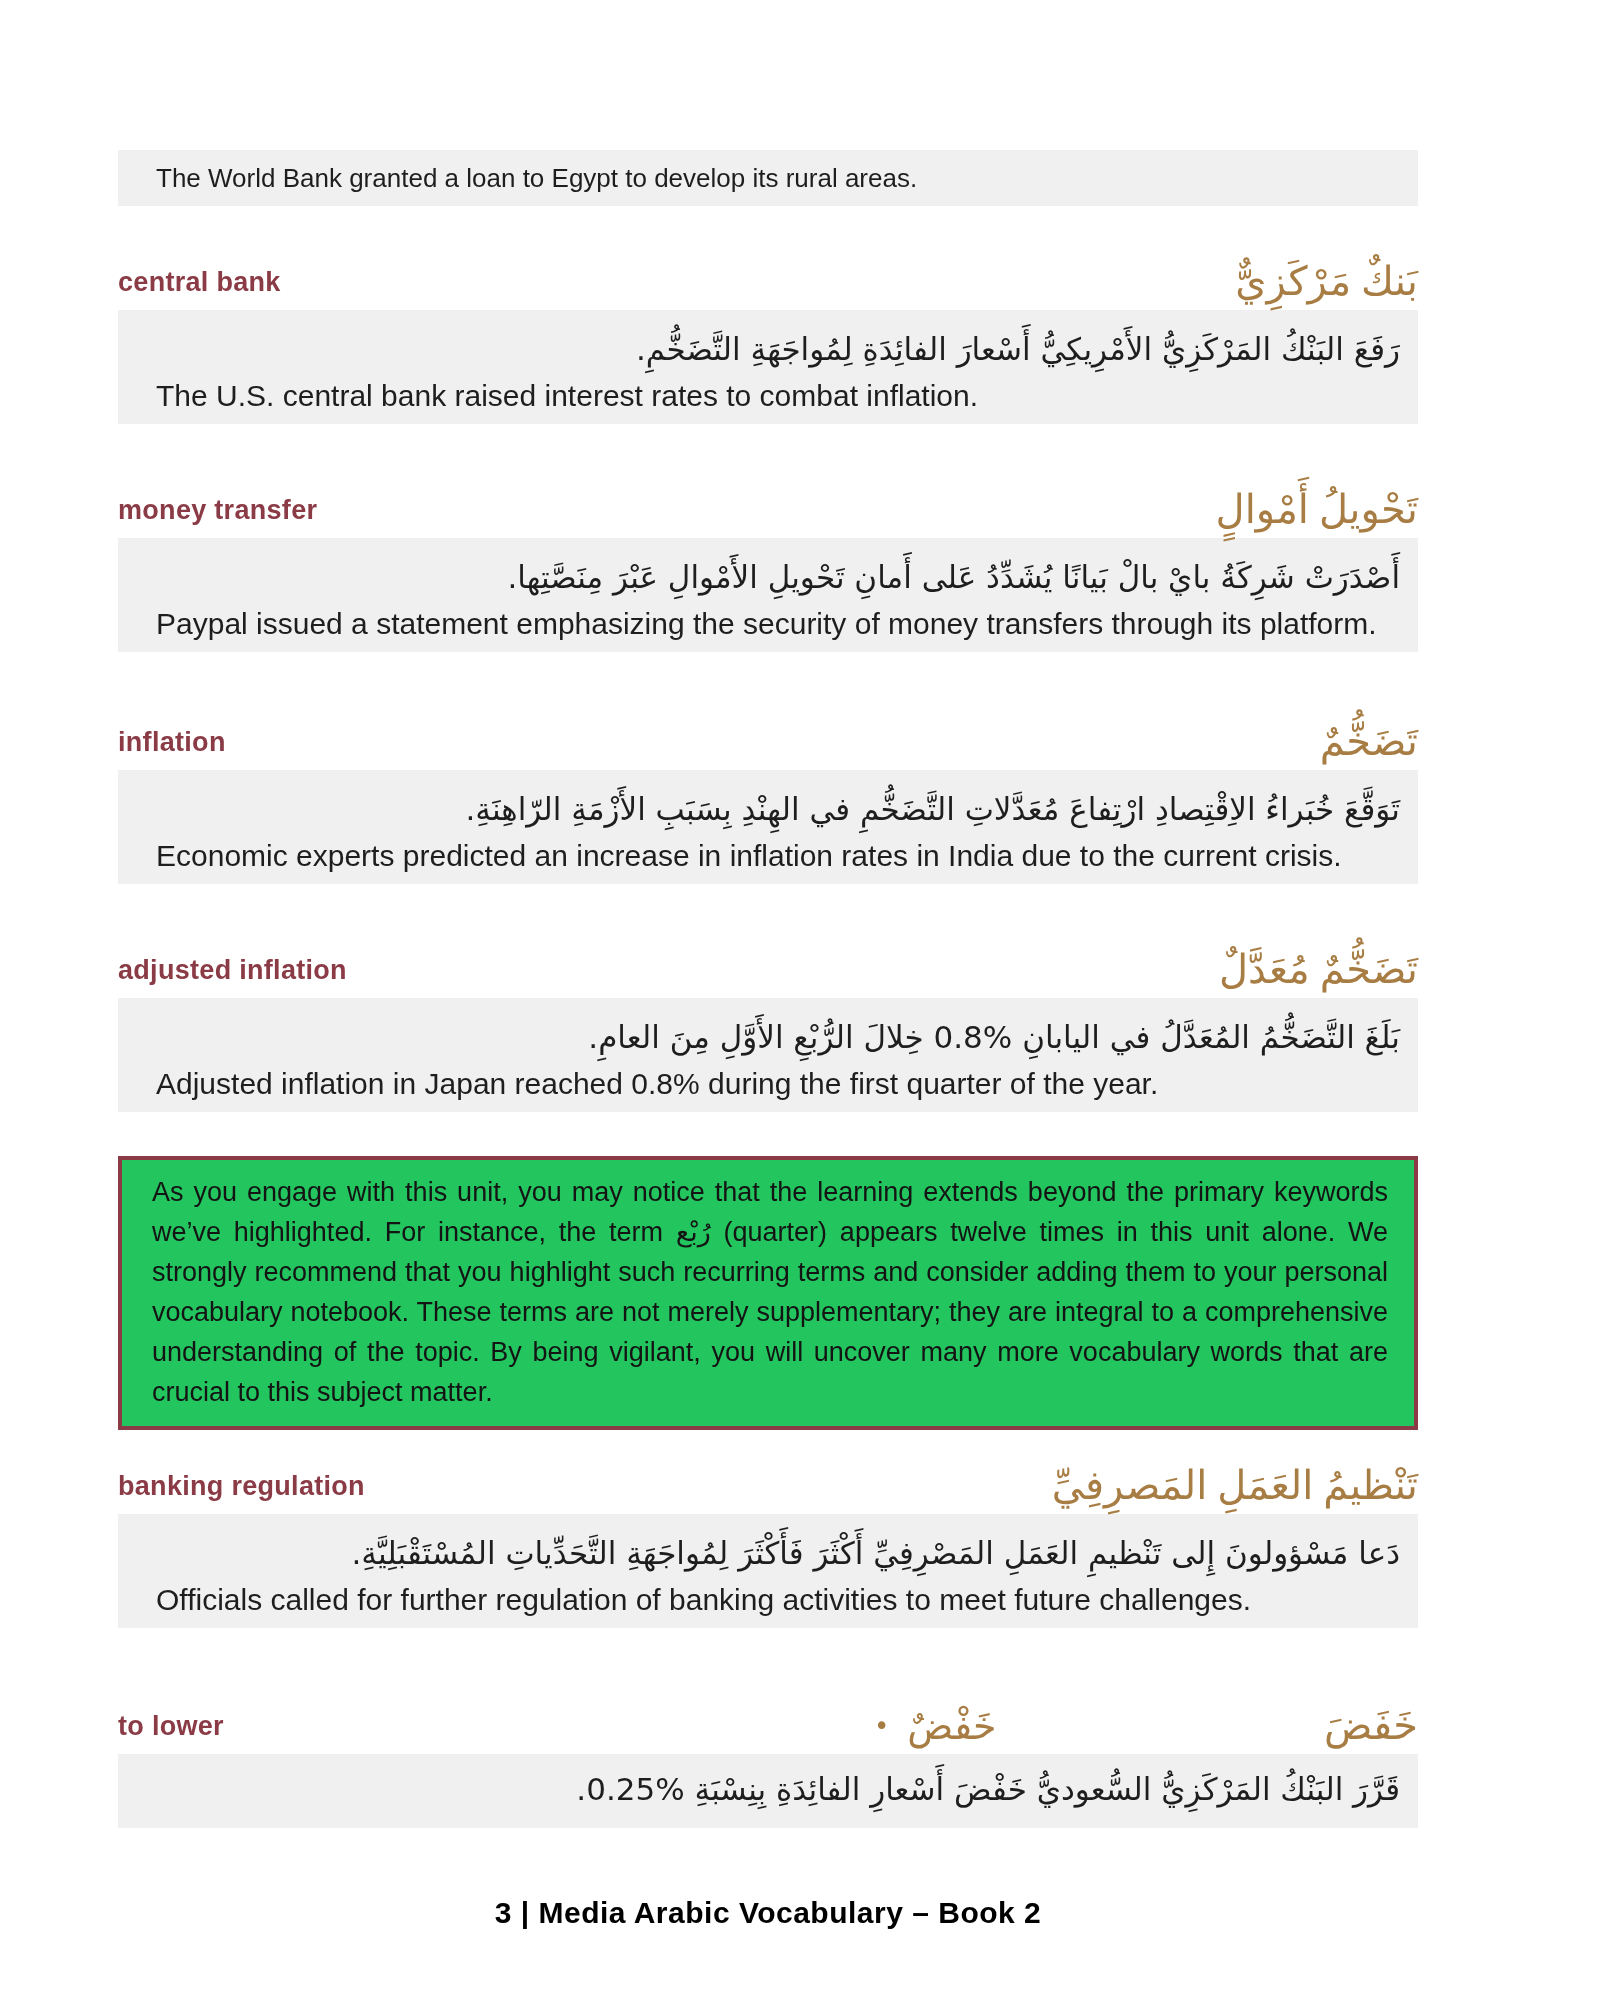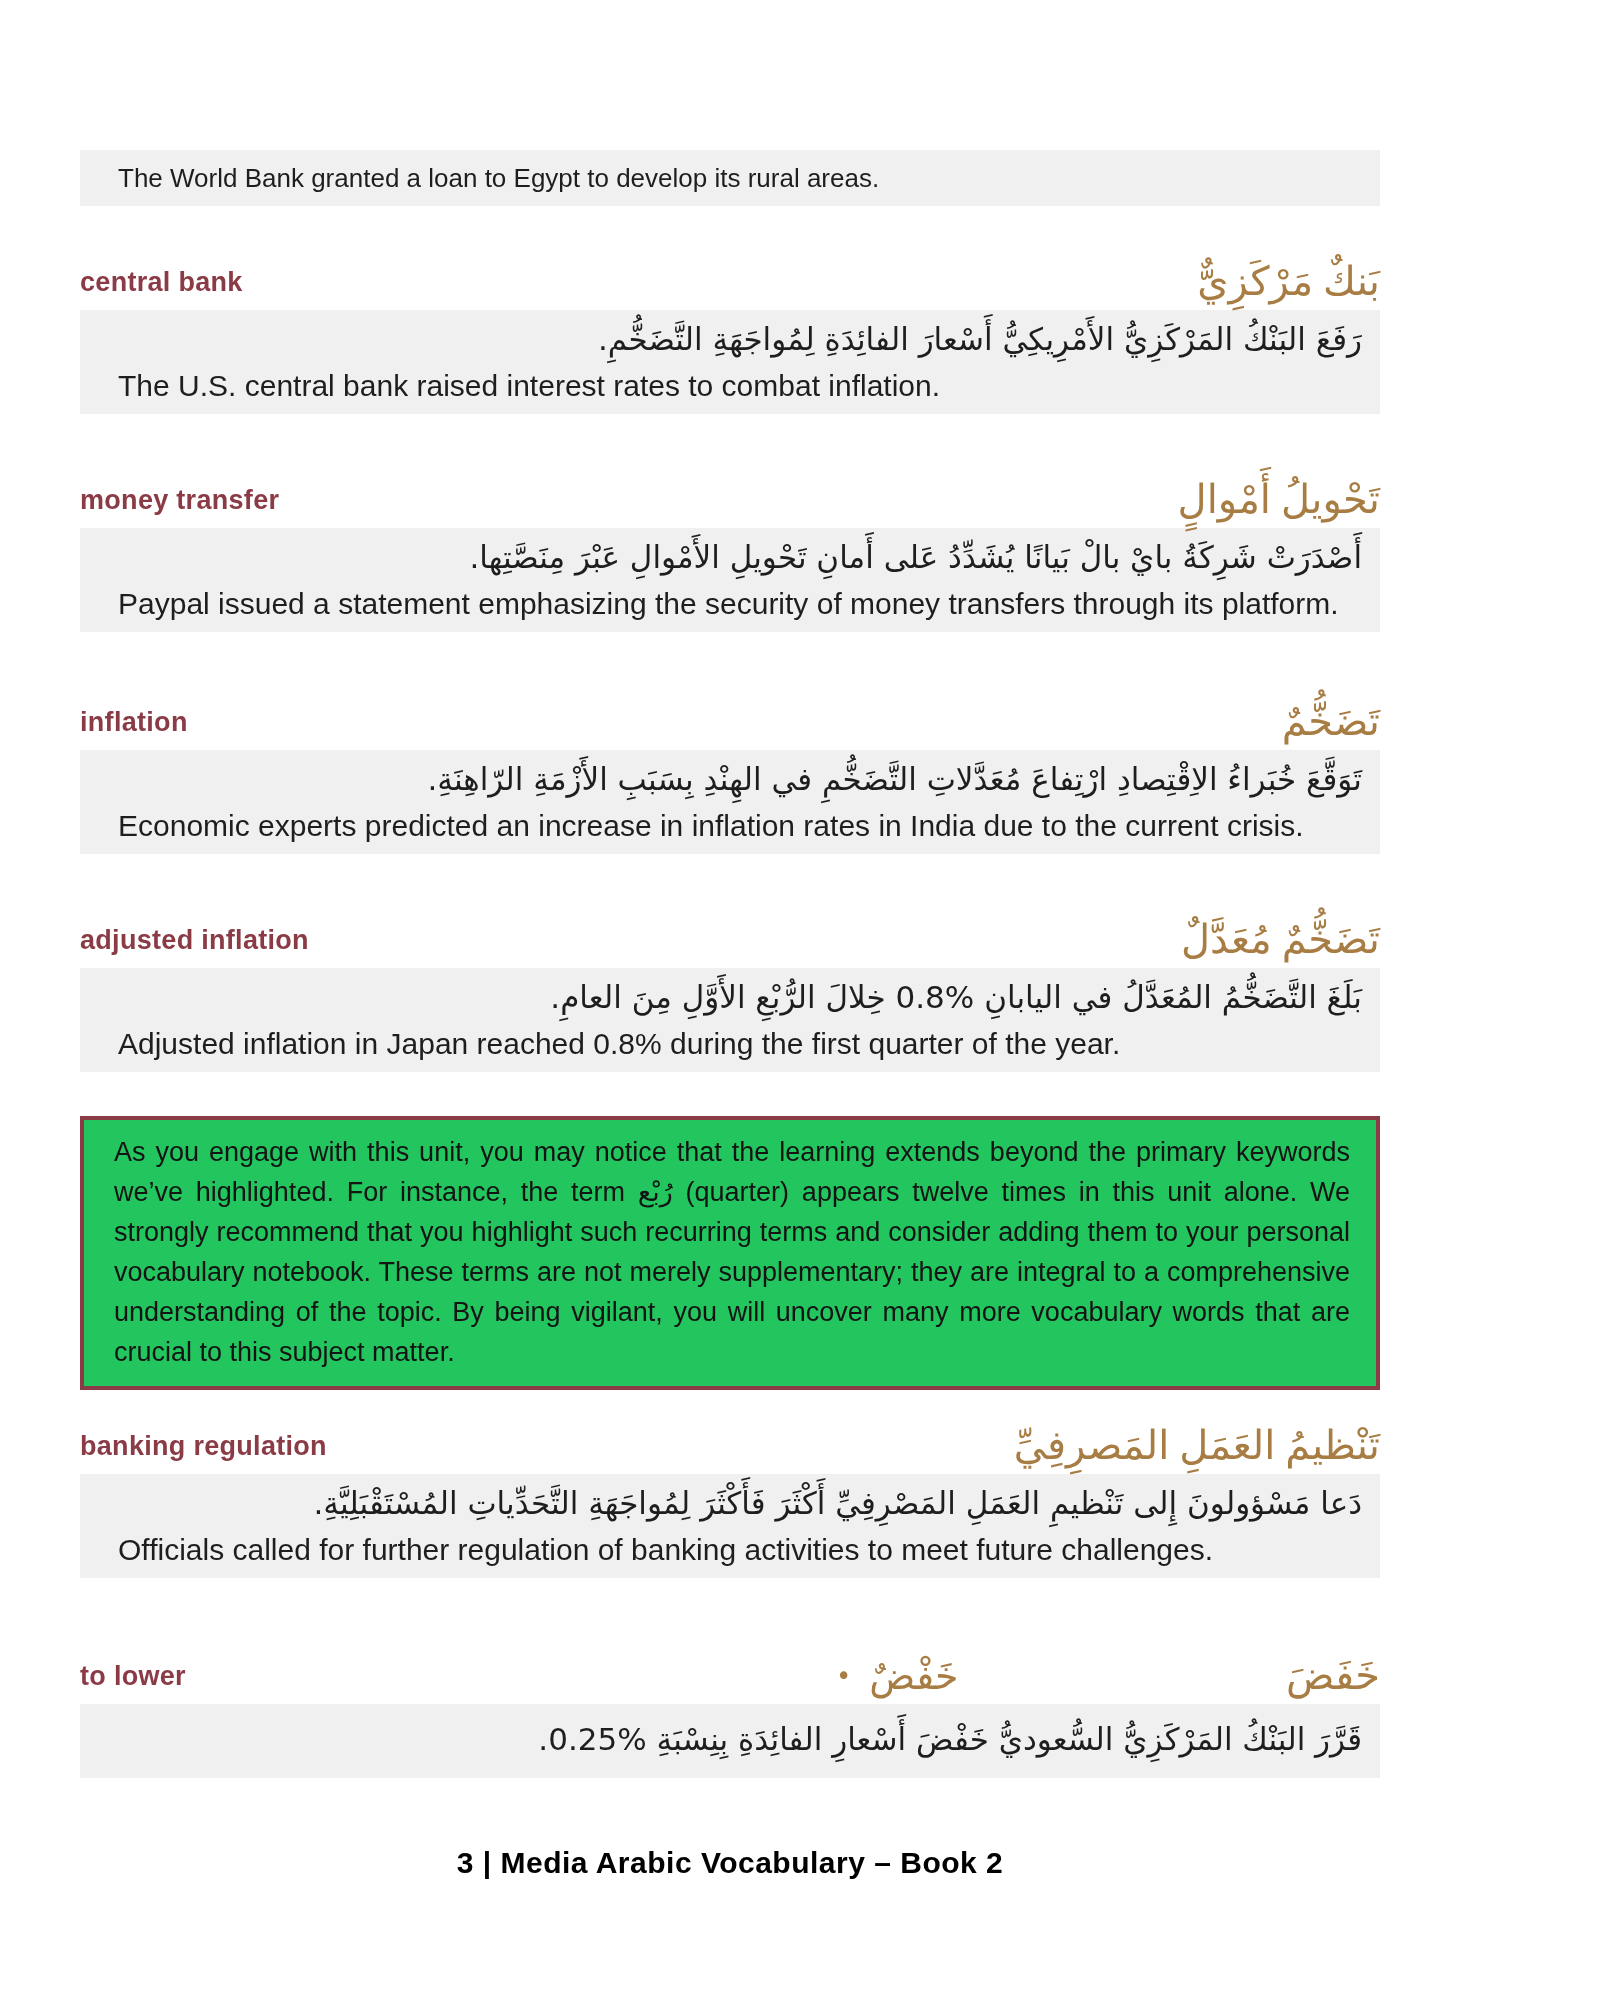--- a/index.html
+++ b/index.html
@@ -9,21 +9,21 @@
     width: 1600px;
     height: 2000px;
     background: #ffffff;
     overflow: hidden;
     font-family: "Liberation Sans", sans-serif;
     color: #1e1e1e;
   }
   .content {
     position: relative;
     width: 1300px;
-    margin-left: 80px;
+    margin-left: 118px;
     padding-top: 150px;
   }
   .gray-box {
     background: #f0f0f0;
   }
   .carryover-box {
     height: 56px;
     display: flex;
     align-items: center;
     padding-left: 38px;
@@ -63,21 +63,21 @@
     color: #a87d44;
     white-space: nowrap;
   }
   .term-variant .bullet {
     font-size: 26px;
     line-height: 1;
     color: #a87d44;
   }
   .example-box {
     margin-top: 4px;
-    padding: 0 18px 10px 38px;
+    padding: 10px 18px 10px 38px;
   }
   .example-ar {
     direction: rtl;
     text-align: right;
     font-family: "DejaVu Sans", sans-serif;
     font-size: 31px;
     line-height: 58px;
     color: #1e1e1e;
   }
   .example-en {

